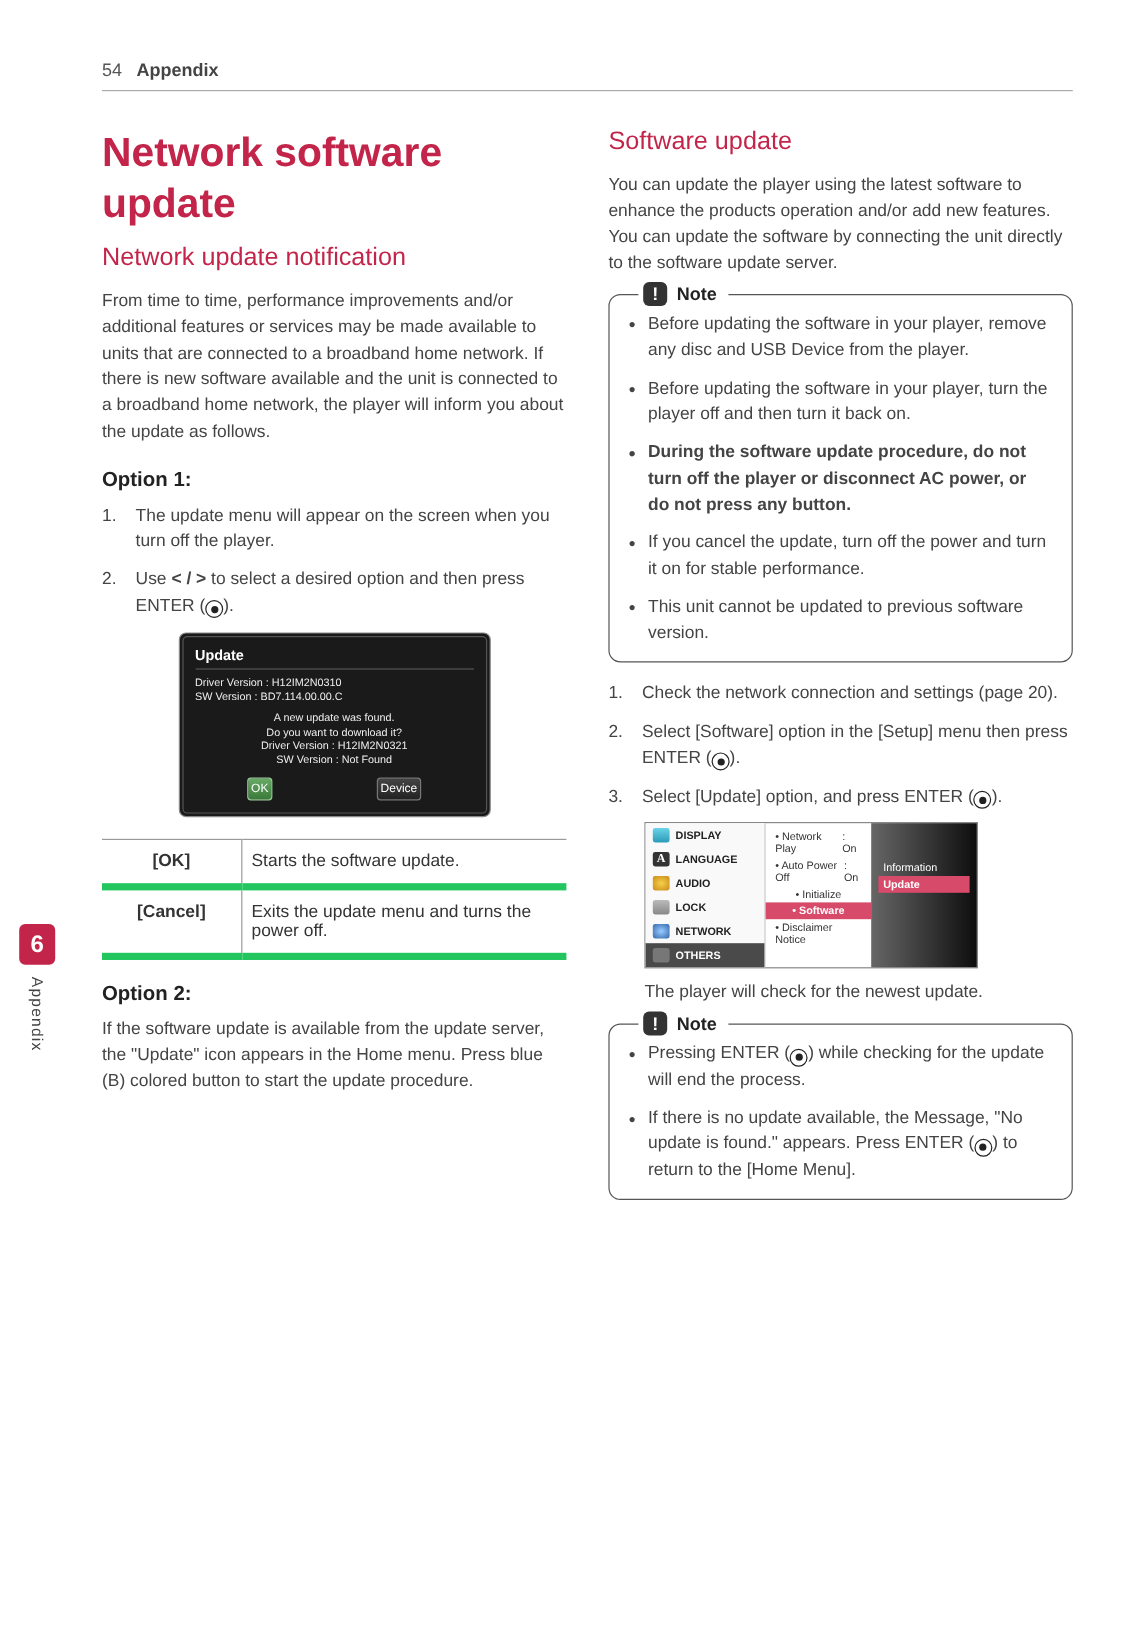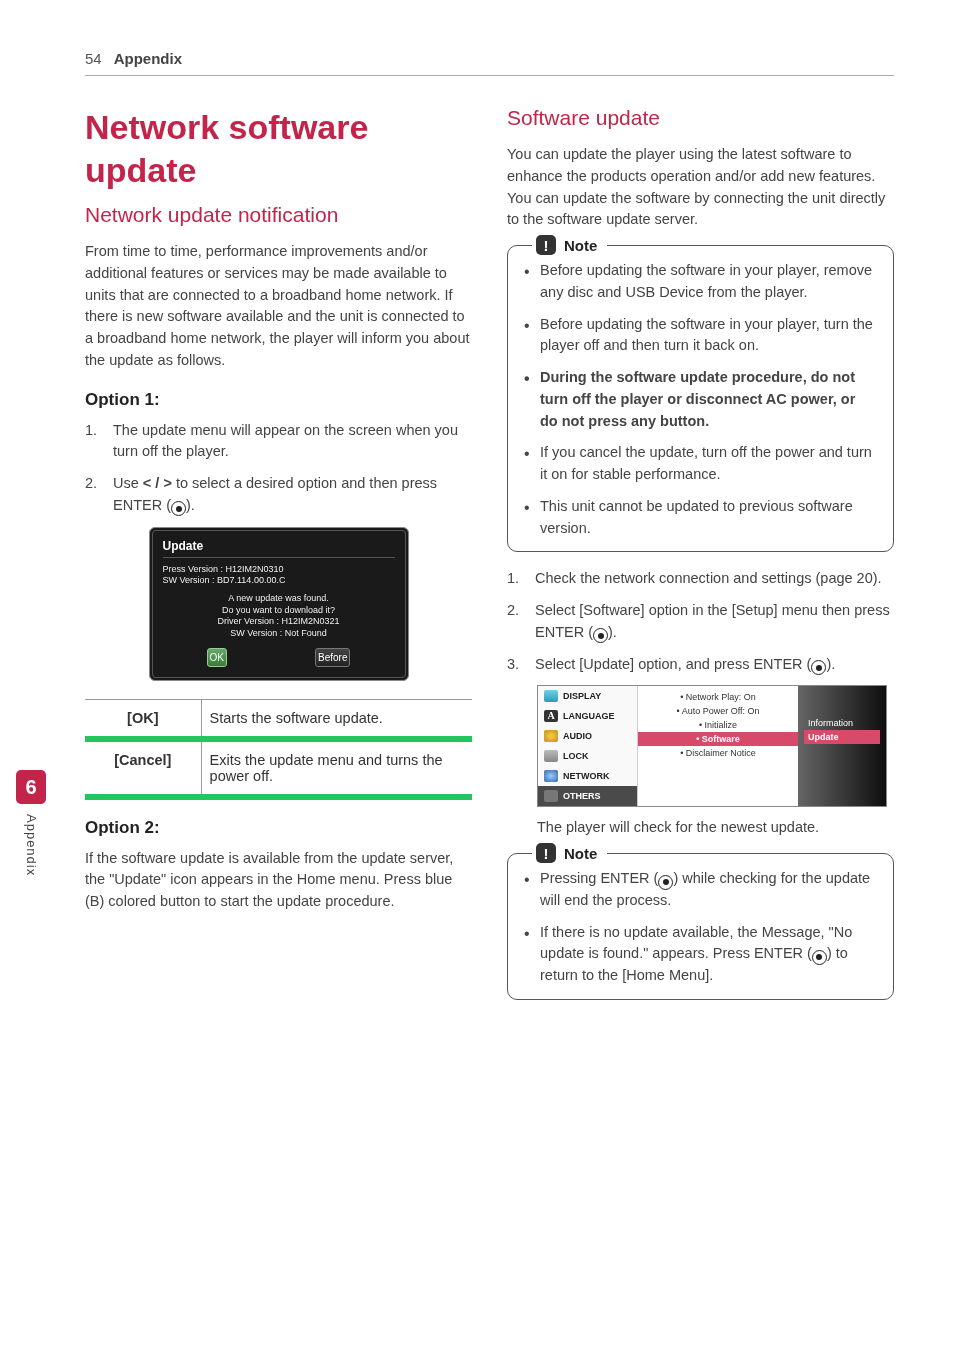--- a/index.html
+++ b/index.html
@@ -156,21 +156,21 @@
     font-weight: 700;
     font-size: 15px;
   }
   .note-text { font-weight: 700; font-size: 15px; color: #222; }
   .note-box ul { list-style: none; }
   .note-box ul li { position: relative; padding-left: 16px; margin-bottom: 10px; }
   .note-box ul li::before { content: "•"; position: absolute; left: 0; font-size: 16px; }
   .note-box ul li:last-child { margin-bottom: 0; }
 
   .menu-shot {
-    width: 350px;
+    width: 278px;
     margin: 10px auto 10px 30px;
     display: flex;
     font-size: 9px;
     border: 1px solid #888;
     background: #fff;
   }
   .menu-left { width: 100px; background: #f9f9f9; border-right: 1px solid #ccc; }
   .menu-item { display: flex; align-items: center; gap: 5px; padding: 4px 6px; font-weight: 700; color: #222; }
   .menu-item .ico { width: 14px; height: 12px; display: inline-block; border-radius: 2px; }
   .ico-disp { background: linear-gradient(#6ad3e8,#2a9cb8); }
@@ -247,31 +247,31 @@
     <h3>Option 1:</h3>
     <ol>
       <li>The update menu will appear on the screen when you turn off the player.</li>
       <li>Use <span class="arrow">&lt; / &gt;</span> to select a desired option and then press ENTER (<span class="enter-icon"></span>).</li>
     </ol>
 
     <div class="screenshot-box">
       <div class="ss-inner">
         <div class="ss-title">Update</div>
         <hr class="ss-divider">
-        <div class="ss-line">Press Version : H12IM2N0310</div>
+        <div class="ss-line">Driver Version : H12IM2N0310</div>
         <div class="ss-line">SW Version : BD7.114.00.00.C</div>
         <div class="ss-center">
           <div class="ss-line">A new update was found.</div>
           <div class="ss-line">Do you want to download it?</div>
           <div class="ss-line">Driver Version : H12IM2N0321</div>
           <div class="ss-line">SW Version : Not Found</div>
         </div>
         <div class="ss-btn-row">
           <span class="ss-btn sel">OK</span>
-          <span class="ss-btn">Before</span>
+          <span class="ss-btn">Device</span>
         </div>
       </div>
     </div>
 
     <table class="simple">
       <tbody>
           <tr>
         <td class="k">[OK]</td>
         <td>Starts the software update.</td>
       </tr>

